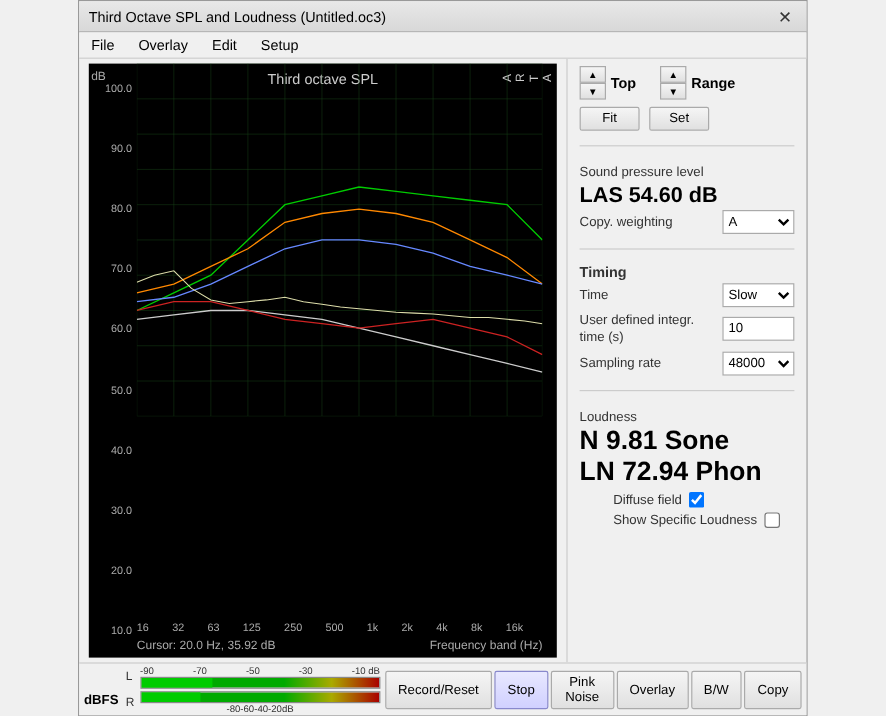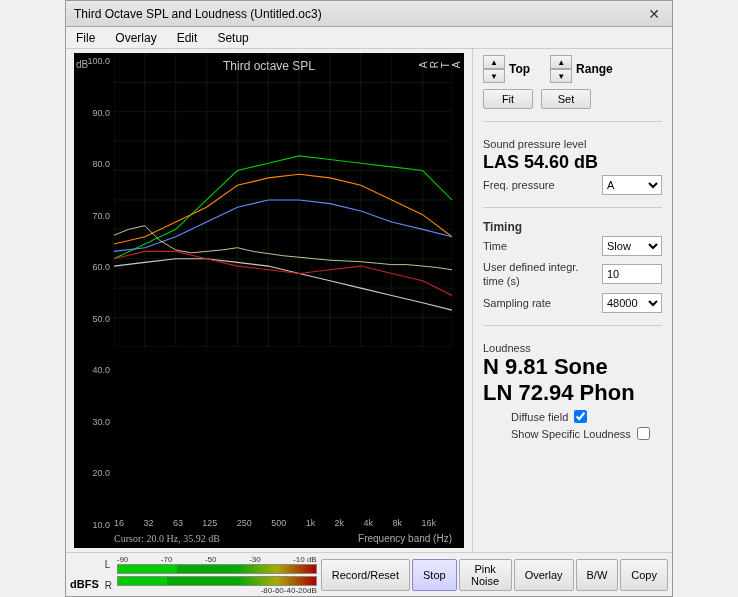--- a/index.html
+++ b/index.html
@@ -95,21 +95,21 @@
     }
     .y-axis {
       position: absolute;
       left: 0;
       top: 0;
       bottom: 0;
       width: 40px;
       display: flex;
       flex-direction: column;
       justify-content: space-between;
-      padding: 3px 2px 18px 2px;
+      padding: 16px 2px 18px 2px;
     }
     .y-label {
       color: #aaa;
       font-size: 9px;
       text-align: right;
       padding-right: 2px;
     }
     .db-label {
       position: absolute;
       top: 6px;
@@ -137,21 +137,20 @@
       text-align: right;
       color: #aaa;
       font-size: 10px;
     }
     .cursor-info {
       position: absolute;
       bottom: 4px;
       left: 40px;
       color: #aaa;
       font-size: 10px;
-      font-family: Liberation Serif, serif;
     }
     .chart-svg {
       position: absolute;
       top: 0;
       left: 40px;
       right: 12px;
       bottom: 36px;
     }
     .bottom-bar {
       height: 44px;
@@ -432,21 +431,21 @@
         <button class="btn" style="min-width:50px;">Fit</button>
         <button class="btn" style="min-width:50px;">Set</button>
       </div>
 
       <hr class="divider">
 
       <div>
         <div class="section-label">Sound pressure level</div>
         <div class="spl-value">LAS 54.60 dB</div>
         <div class="field-row">
-          <span class="field-label">Freq. pressure</span>
+          <span class="field-label">Copy. weighting</span>
           <select class="select-box">
             <option>A</option>
             <option>C</option>
             <option>Z</option>
           </select>
         </div>
       </div>
 
       <hr class="divider">
 
@@ -507,21 +506,21 @@
             <div style="position:absolute;left:0;top:0;width:30%;height:100%;background:#00cc00;"></div>
           </div>
         </div>
       </div>
       <div class="level-meter-row">
         <span class="level-channel">R</span>
         <div style="display:flex;flex-direction:column;">
           <div class="level-bar-bg">
             <div style="position:absolute;left:0;top:0;width:25%;height:100%;background:#00cc00;"></div>
           </div>
-          <div style="display:flex;justify-content:flex-end;width:200px;font-size:8px;color:#333;">
+          <div style="display:flex;justify-content:center;width:200px;font-size:8px;color:#333;">
             <span>-80</span>
             <span>-60</span>
             <span>-40</span>
             <span>-20</span>
             <span>dB</span>
           </div>
         </div>
       </div>
     </div>
     <div class="bottom-buttons">

